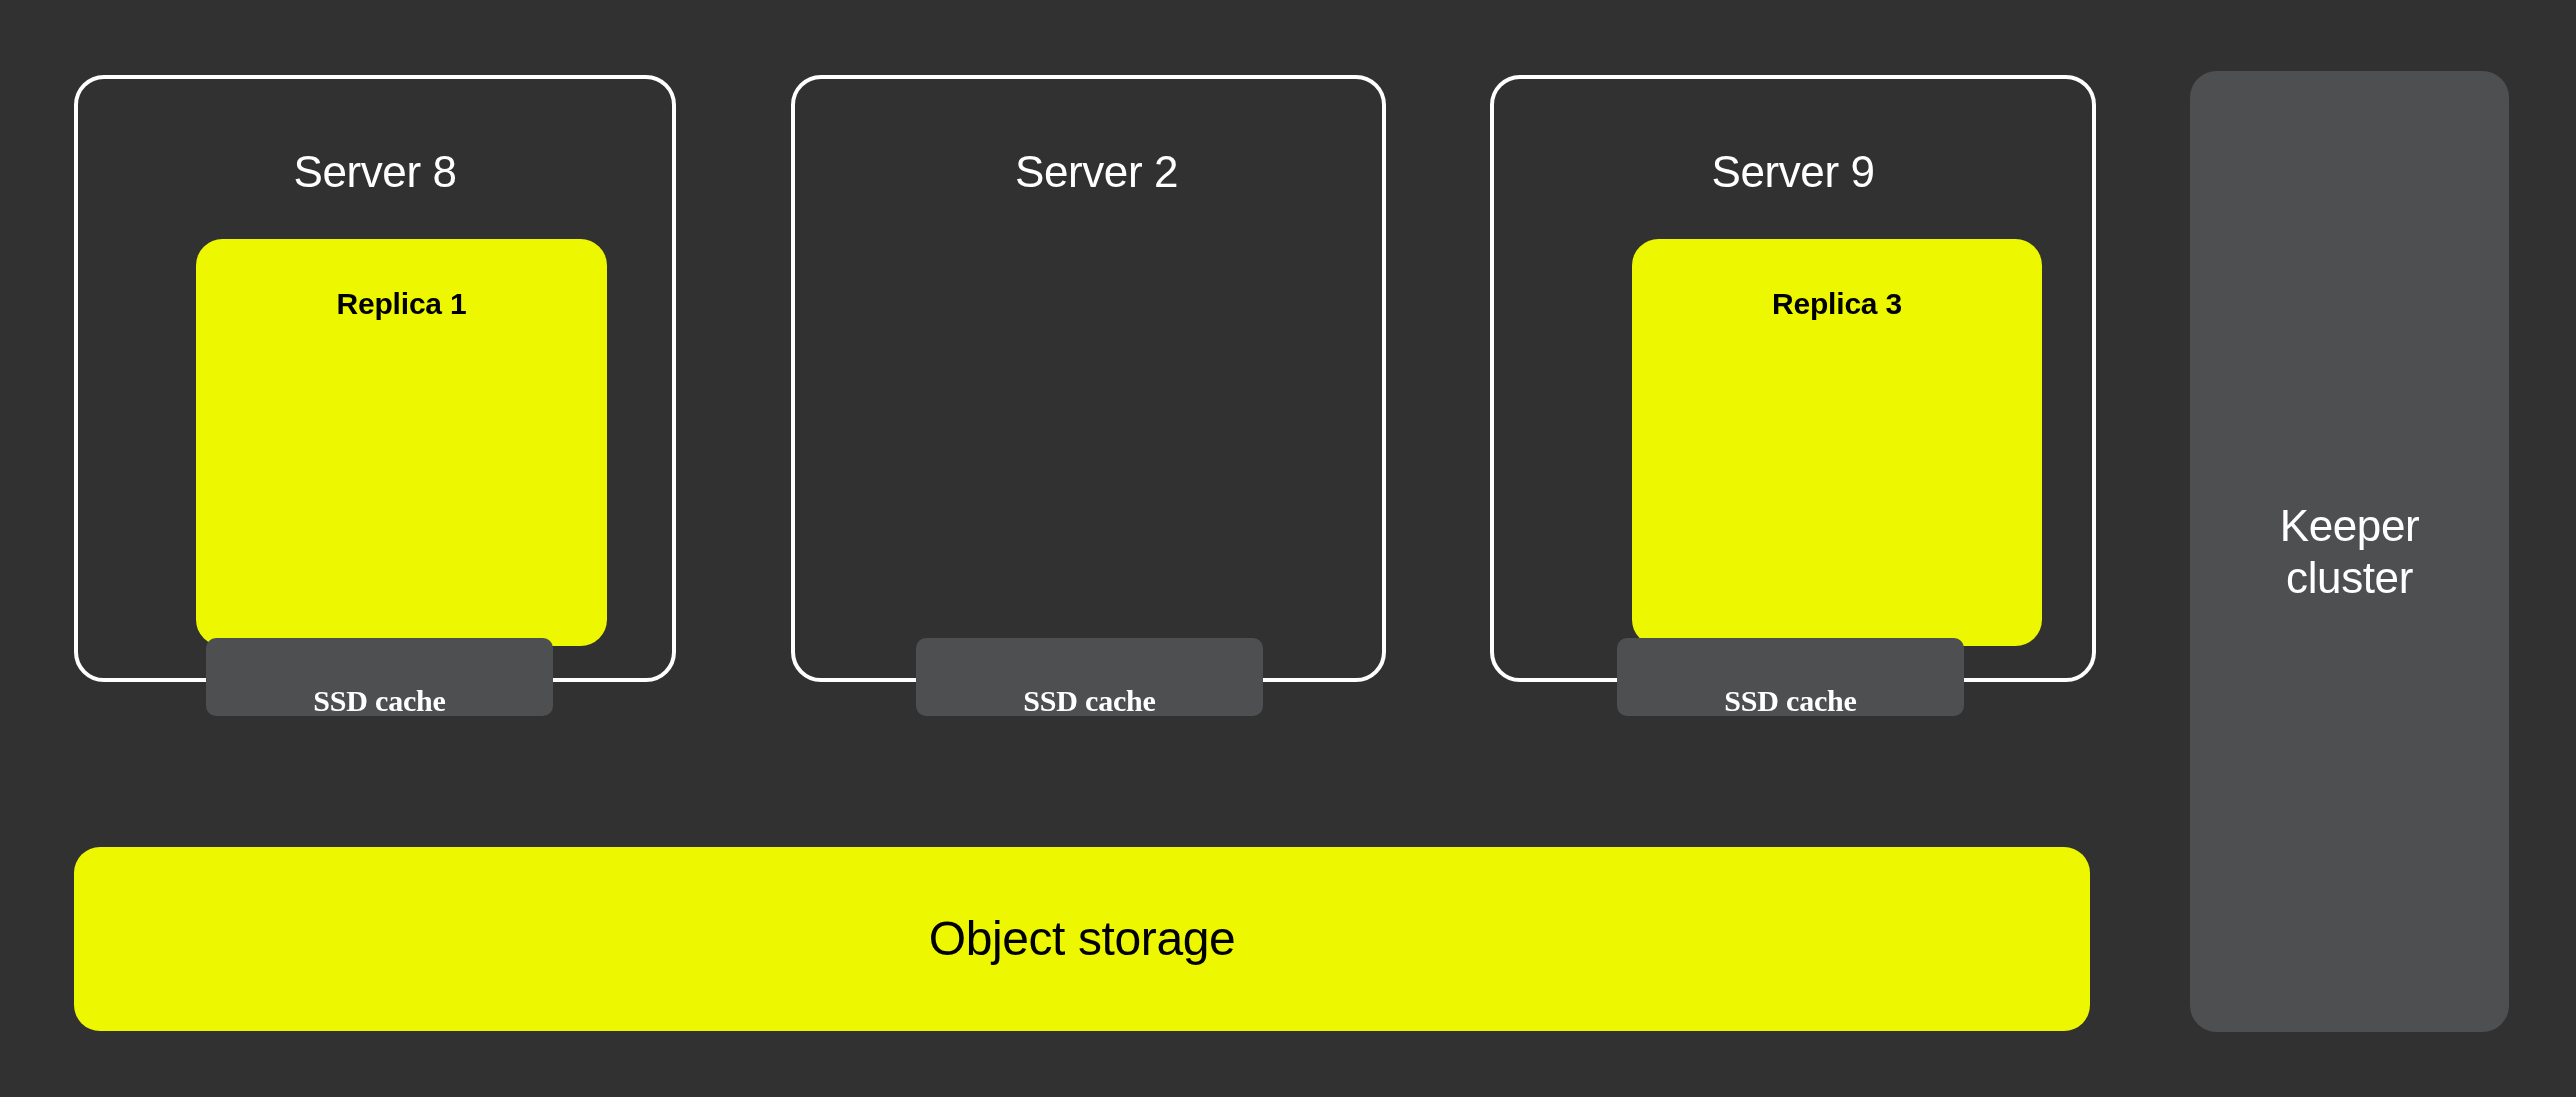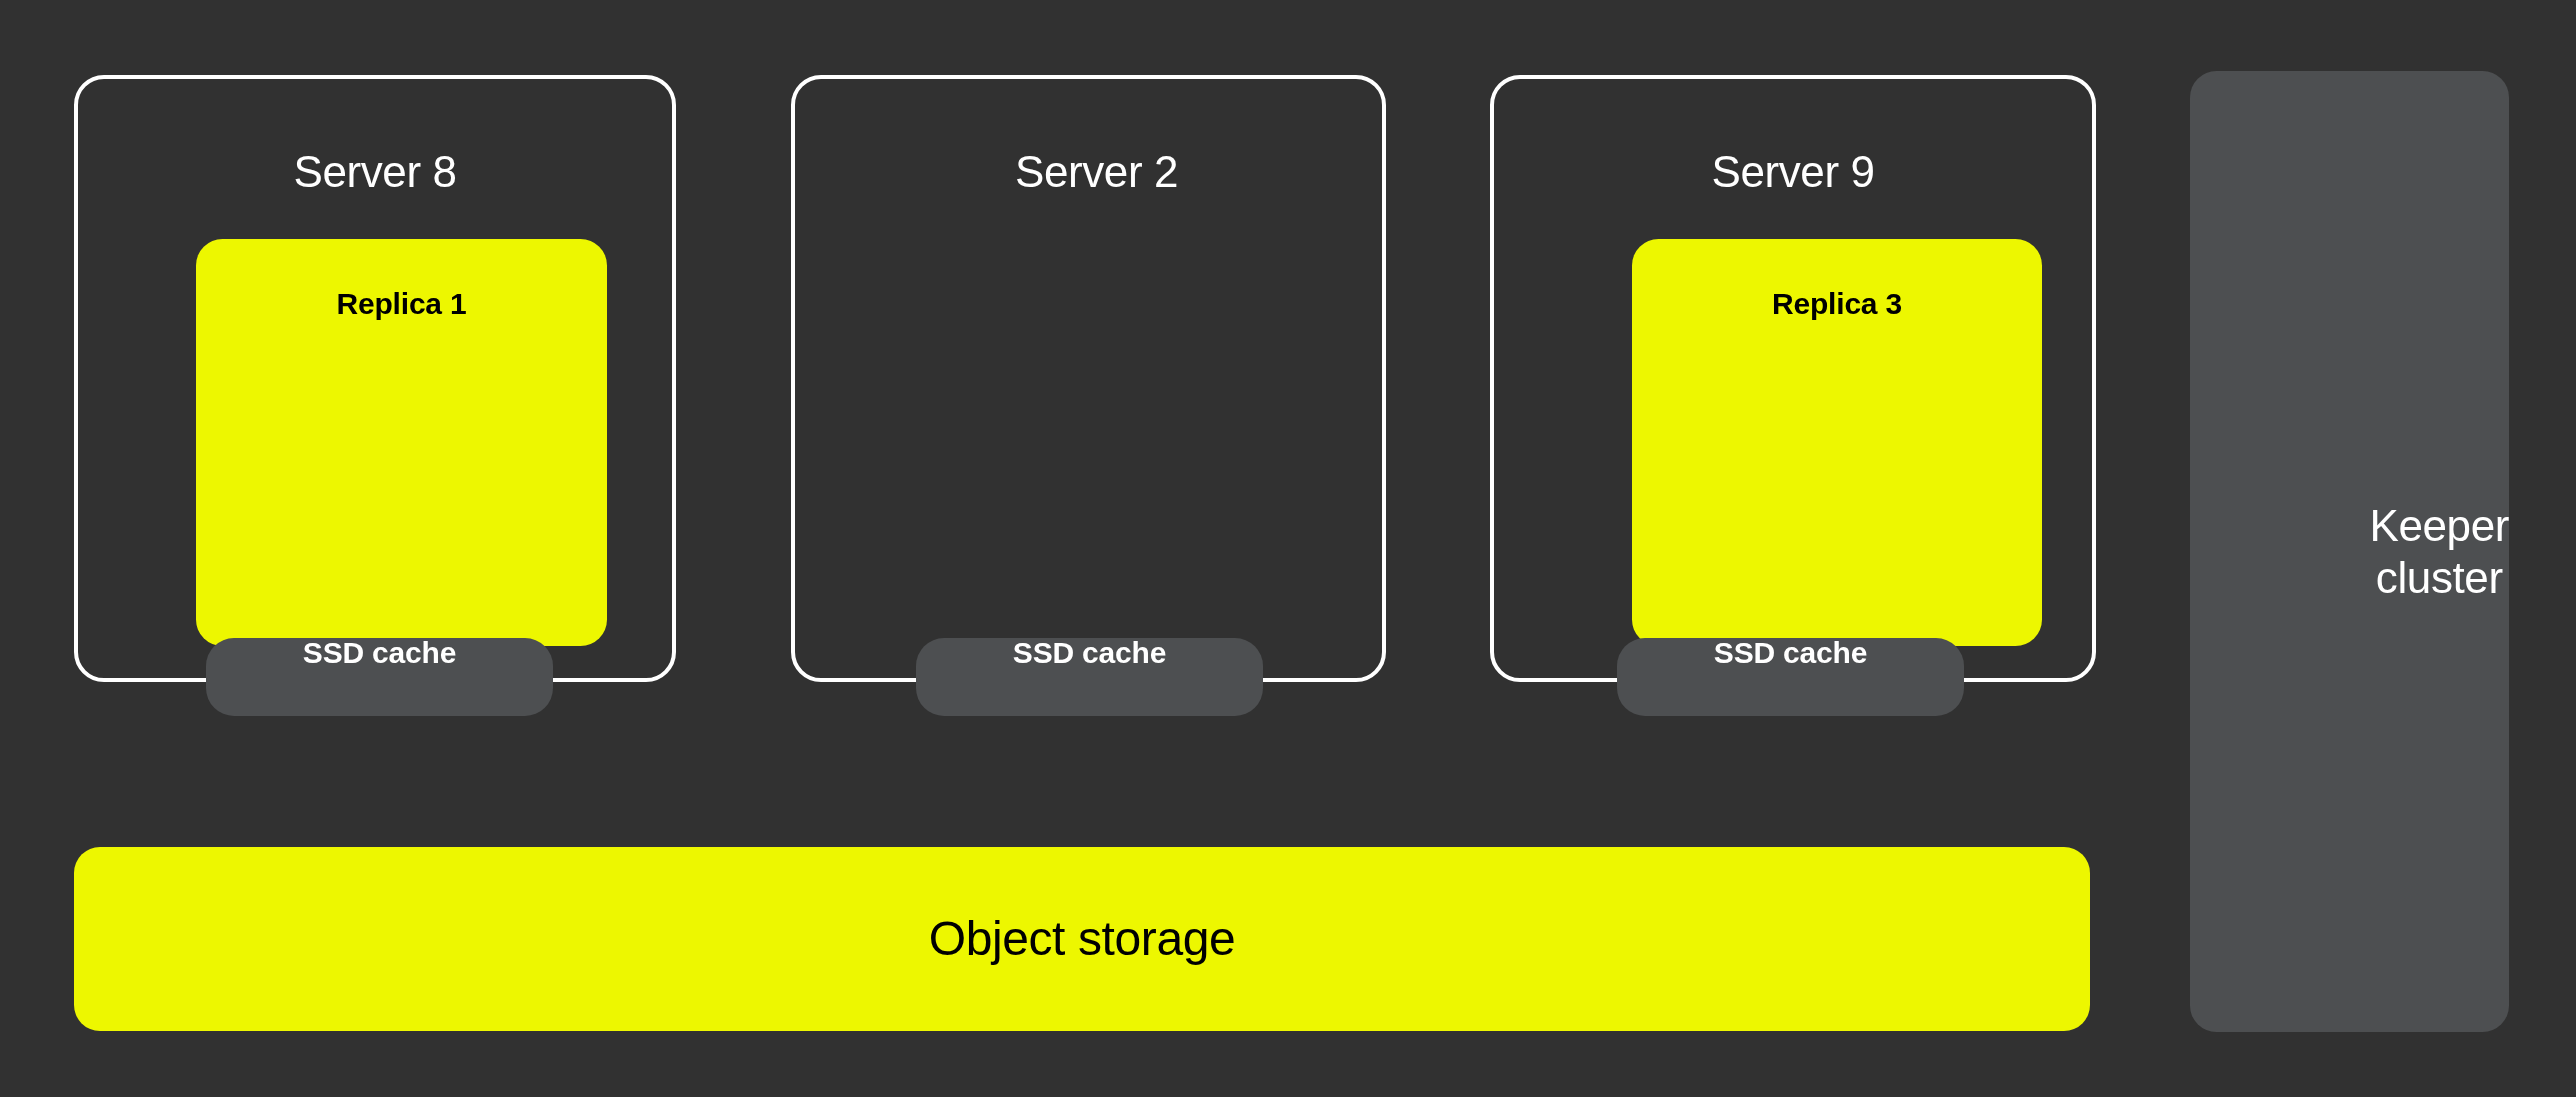--- a/index.html
+++ b/index.html
@@ -62,25 +62,26 @@
     letter-spacing: -0.2px;
     line-height: 1;
     white-space: nowrap;
   }
 
   
   .ssd-cache {
     position: absolute;
     box-sizing: border-box;
     background: #4D4F51;
-    border-radius: 28px;
+    border-radius: 10px;
     display: flex;
-    align-items: flex-start;
+    align-items: flex-end;
     justify-content: center;
     z-index: 5;
+    font-family: Liberation Serif, serif;
   }
   .ssd-cache-label {
     color: #FFFFFF;
     font-size: 30px;
     font-weight: 700;
     letter-spacing: -0.2px;
     line-height: 1;
     white-space: nowrap;
   }
 
@@ -111,21 +112,21 @@
   #keeper-cluster {
     position: absolute;
     left: 2190px;
     top: 71px;
     width: 319px;
     height: 961px;
     background: #4D4F51;
     border-radius: 26.5px;
     display: flex;
     align-items: center;
-    justify-content: flex-end;
+    justify-content: center;
     z-index: 2;
   }
   #keeper-cluster .keeper-label {
     color: #FFFFFF;
     font-size: 44px;
     font-weight: 400;
     letter-spacing: -0.4px;
     line-height: 1.16;
     text-align: center;
     white-space: pre-line;

